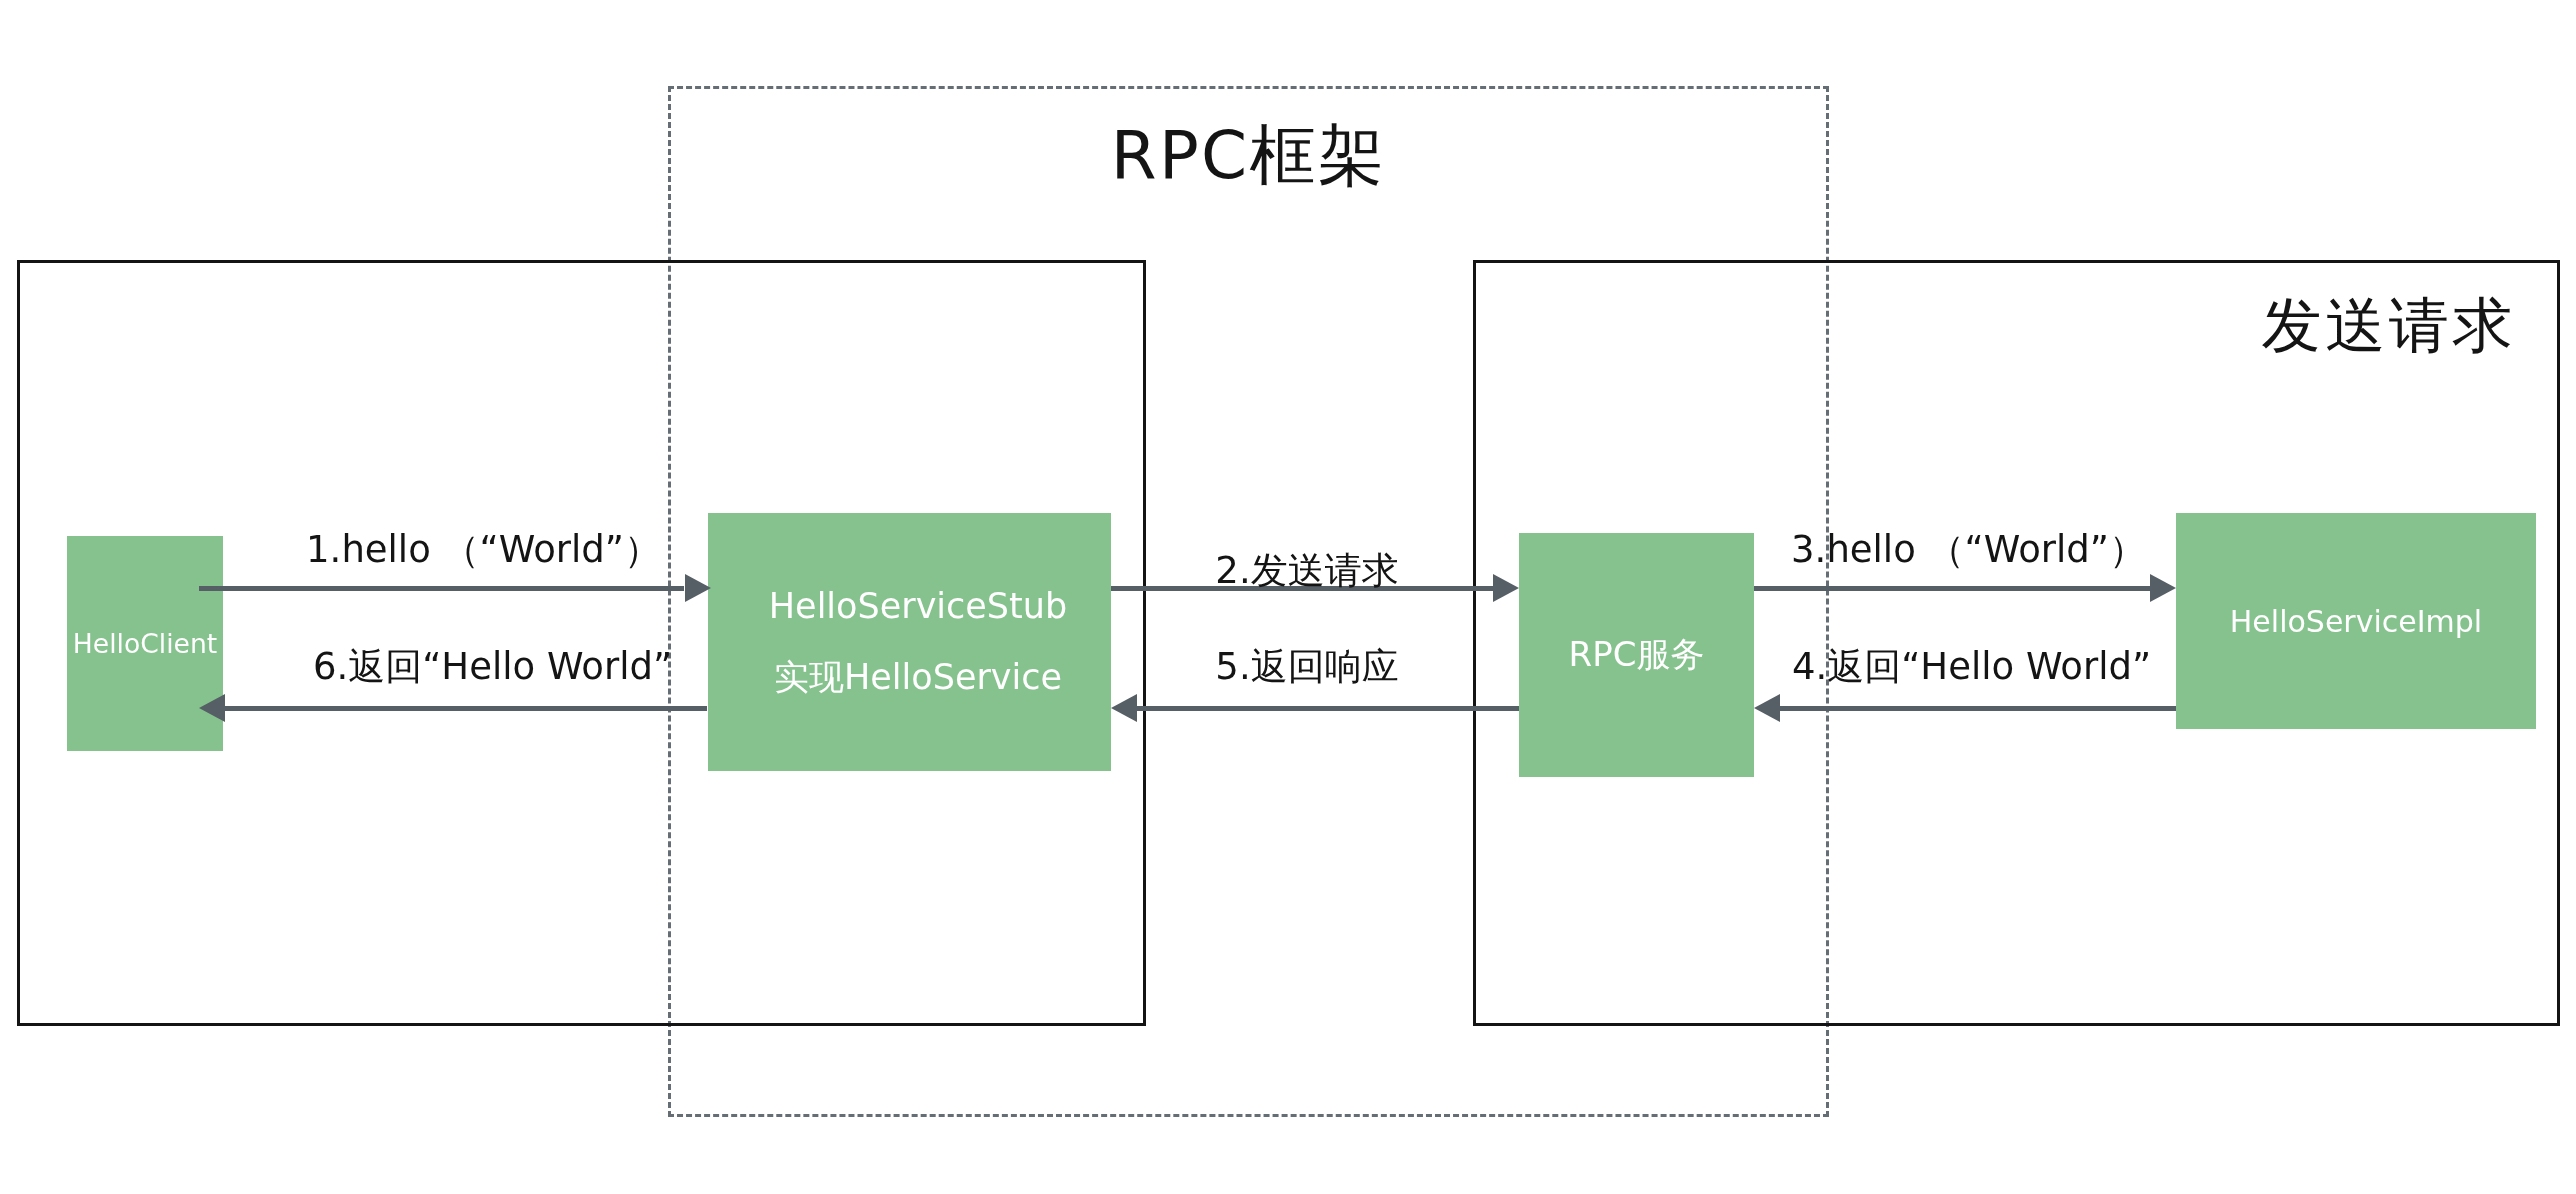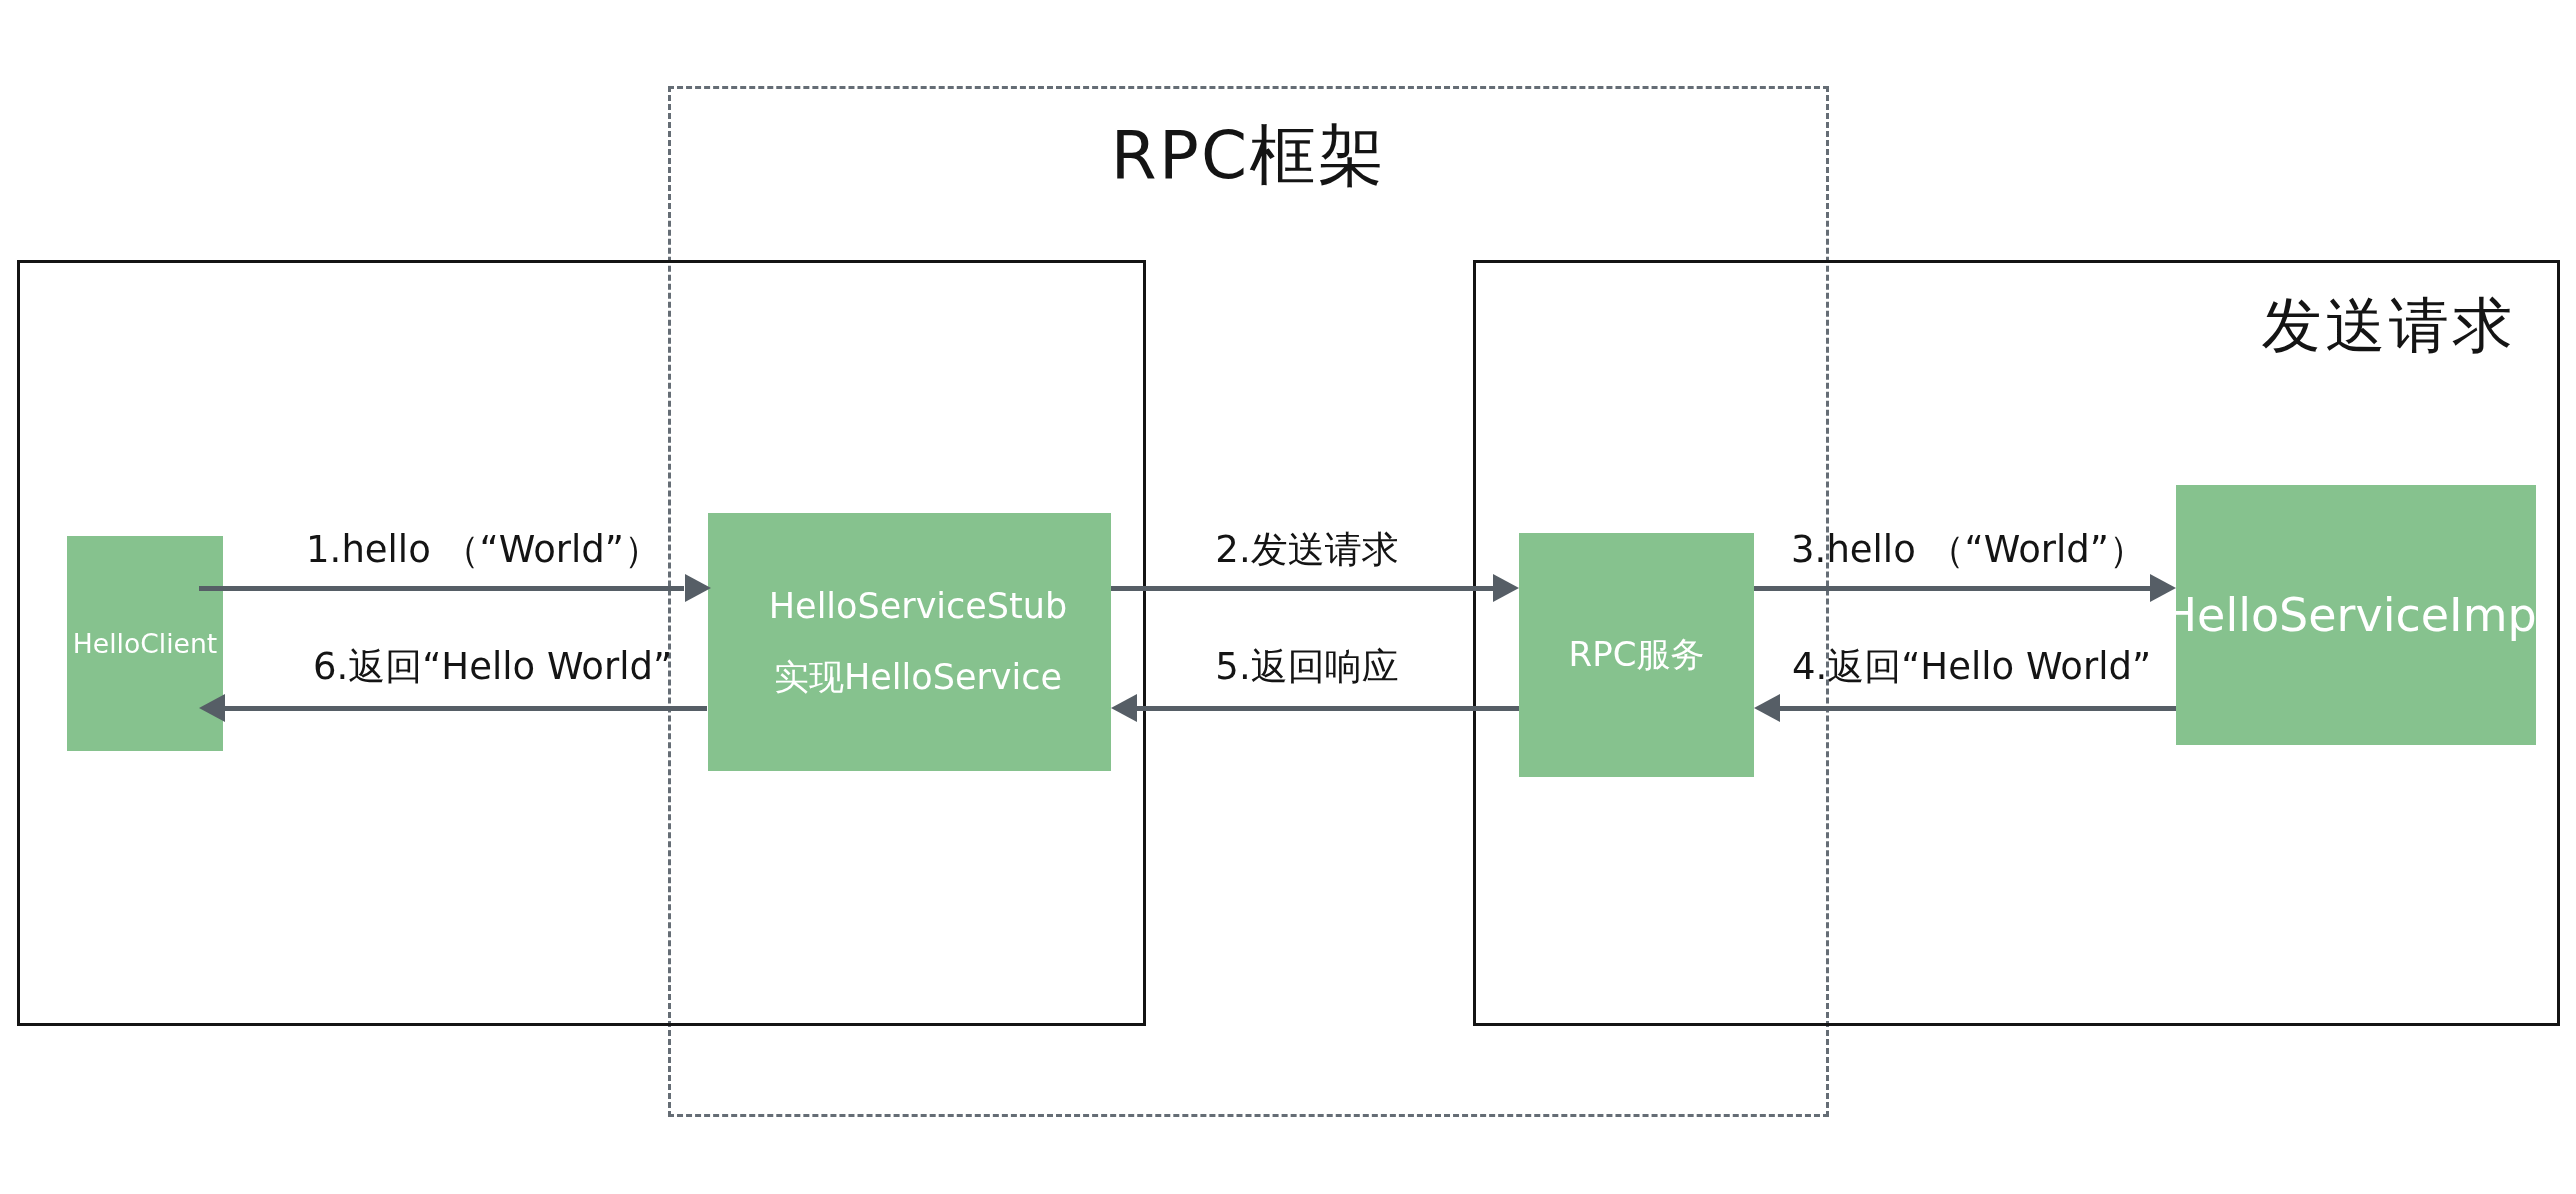--- a/index.html
+++ b/index.html
@@ -42,21 +42,21 @@
   .proc-label.right{right:60px;text-align:right;}
   
   .node{
     position:absolute;background:var(--node-fill);color:var(--node-text);
     display:flex;flex-direction:column;align-items:center;justify-content:center;
     text-align:center;
   }
   .node.hello-client{left:27px;top:536px;width:156px;height:215px;font-size:26.6px;margin-left:40px;}
   .node.stub{left:708px;top:513px;width:403px;height:258px;font-size:35px;line-height:71px;padding-left:17px;}
   .node.rpc-service{left:1519px;top:533px;width:235px;height:244px;font-size:34px;}
-  .node.impl{left:2176px;top:485px;width:360px;height:260px;font-size:46px;}
+  .node.impl{left:2176px;top:513px;width:360px;height:216px;font-size:30px;}
   
   .arrow{position:absolute;height:29px;}
   .arrow .shaft{
     position:absolute;top:12px;height:5.4px;background:var(--arrow);
   }
   .arrow .head{
     position:absolute;top:0;width:0;height:0;
     border-top:14.5px solid transparent;border-bottom:14.5px solid transparent;
   }
   .arrow.right .shaft{left:0;}
@@ -121,20 +121,20 @@
   <div class="arrow left" style="left:1111px;top:694px;width:408px;">
     <div class="shaft" style="width:382px;"></div>
     <div class="head"></div>
   </div>
   <div class="arrow left" style="left:199px;top:694px;width:508px;">
     <div class="shaft" style="width:482px;"></div>
     <div class="head"></div>
   </div>
 
   <div class="flow-label top-row" style="left:272px;width:423px;">1.hello （“World”）</div>
-  <div class="flow-label top-row" style="left:1126px;width:362px;">2.发送请求</div>
+  <div class="flow-label top-row" style="left:1126px;width:362px;margin-top:21px;">2.发送请求</div>
   <div class="flow-label top-row" style="left:1757px;width:423px;">3.hello （“World”）</div>
   <div class="flow-label bottom-row" style="left:1760px;width:423px;">4.返回“Hello World”</div>
   <div class="flow-label bottom-row" style="left:1126px;width:362px;">5.返回响应</div>
   <div class="flow-label bottom-row" style="left:281px;width:423px;">6.返回“Hello World”</div>
 
 </div>
 
 
 </body></html>

